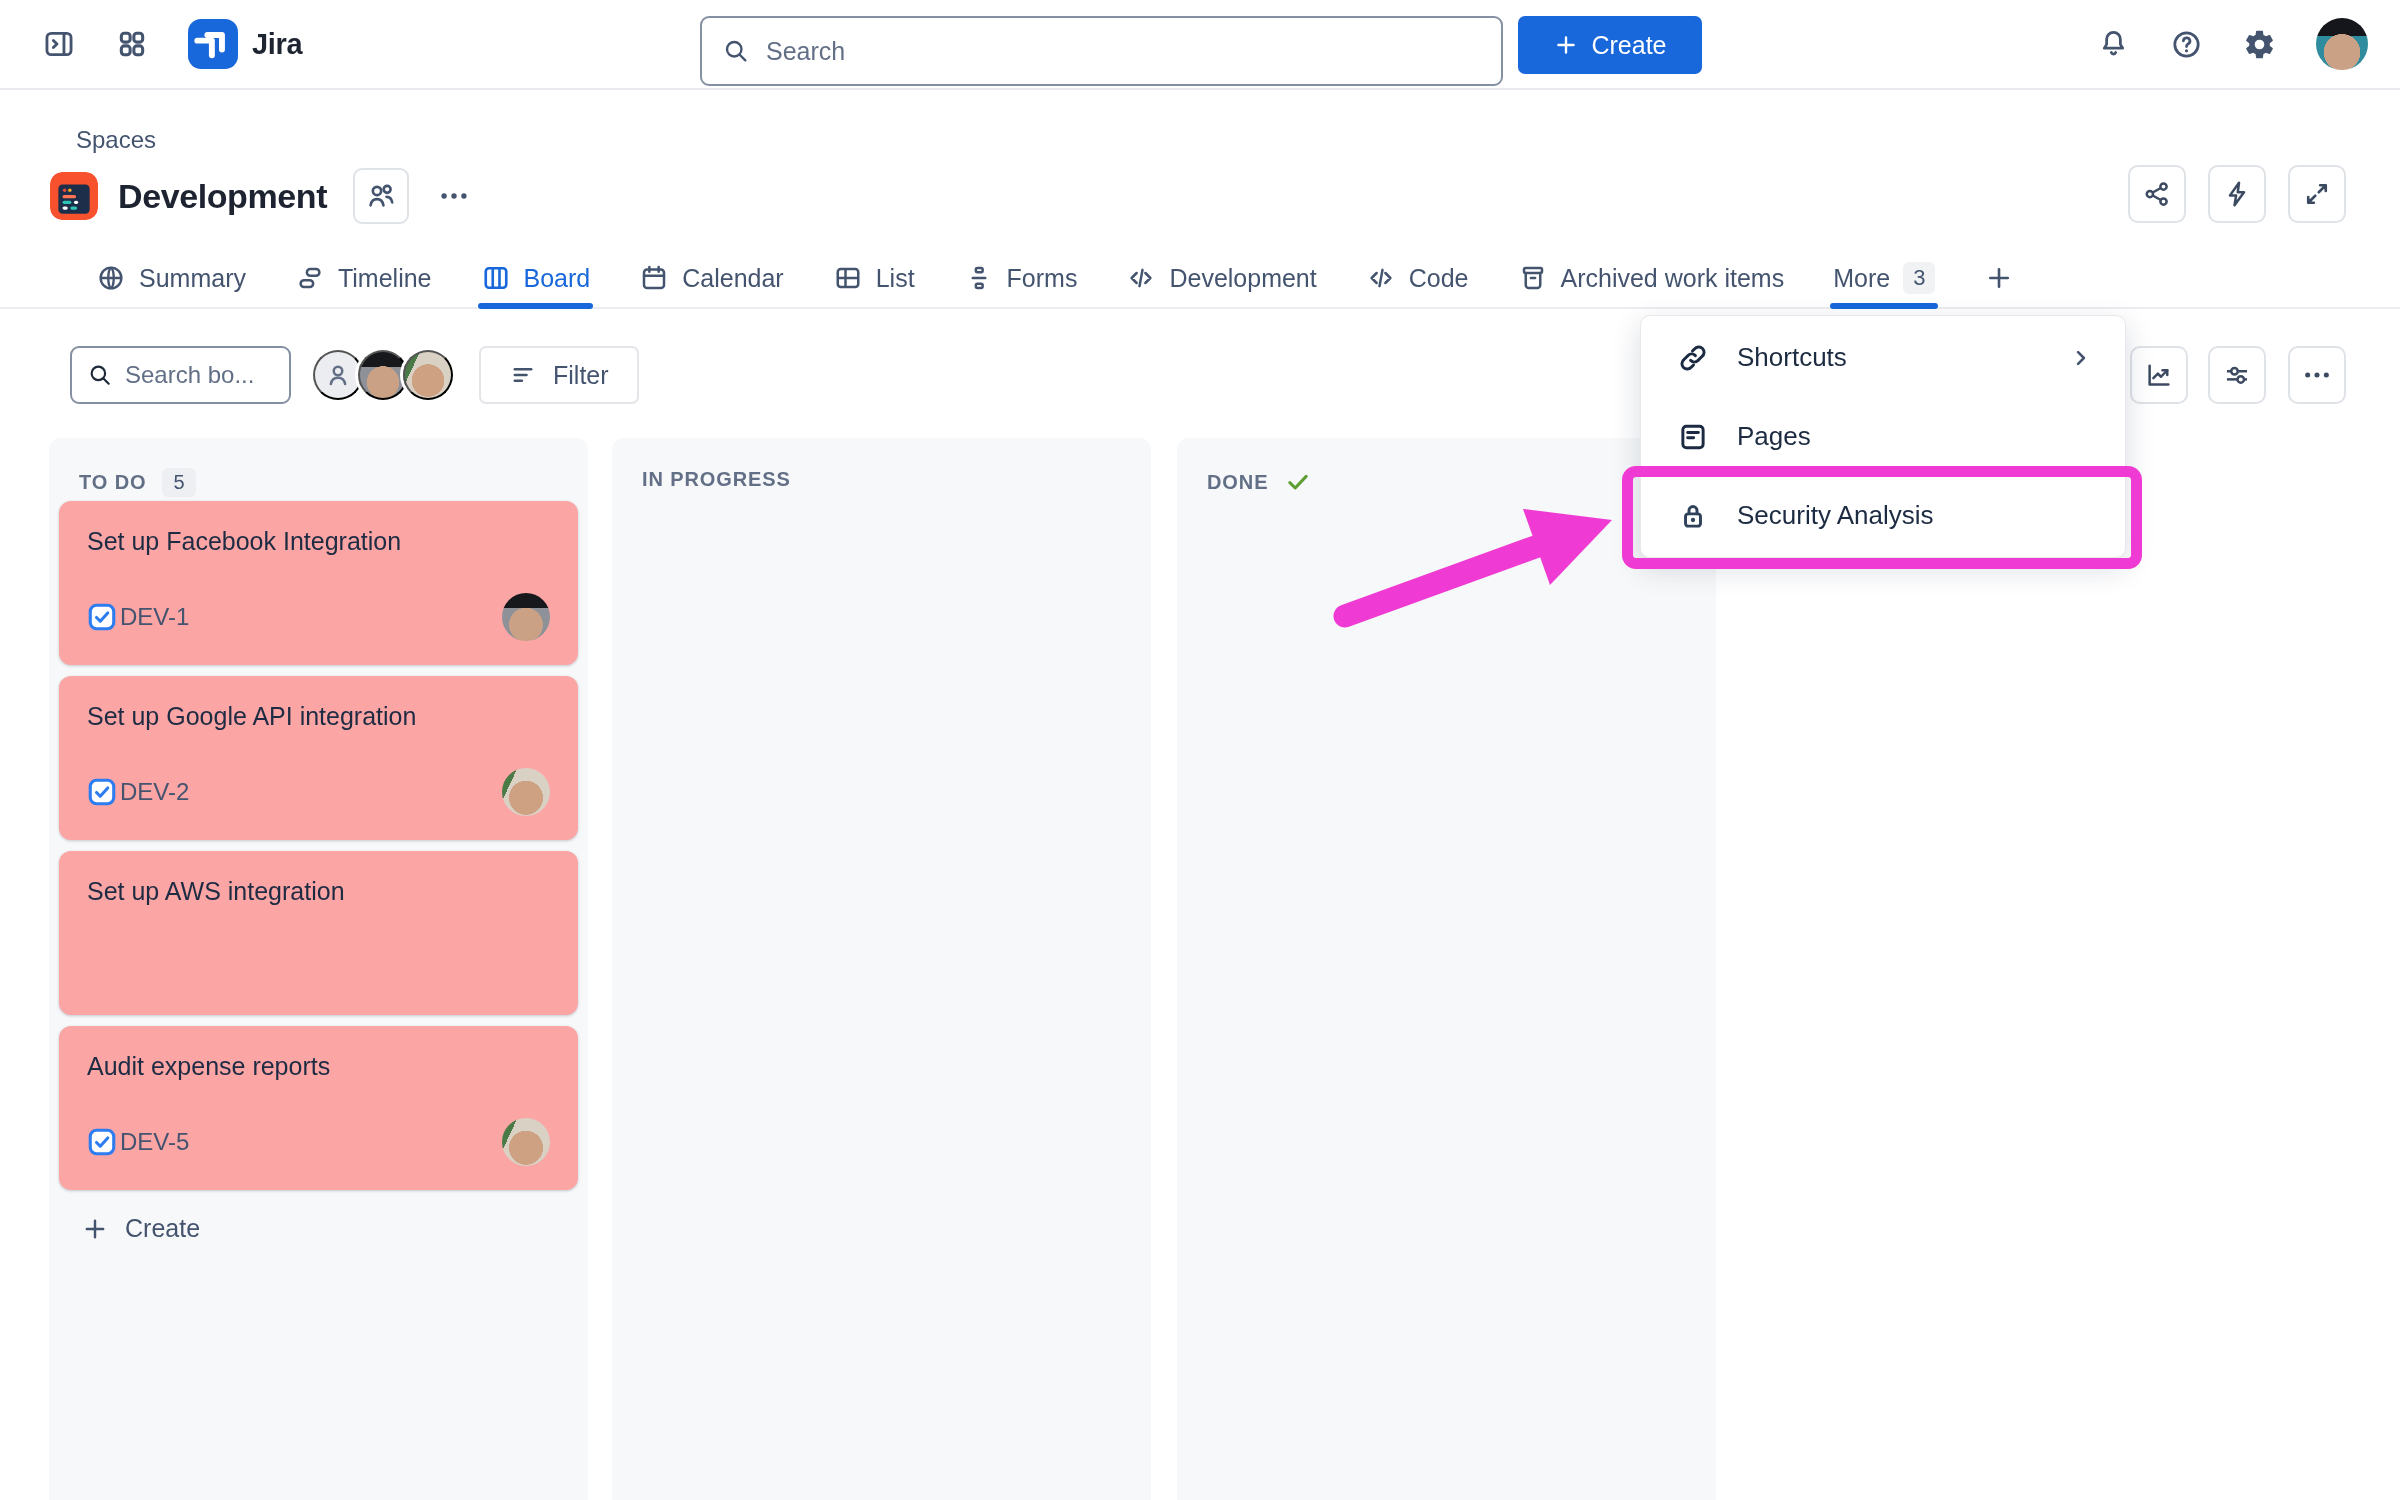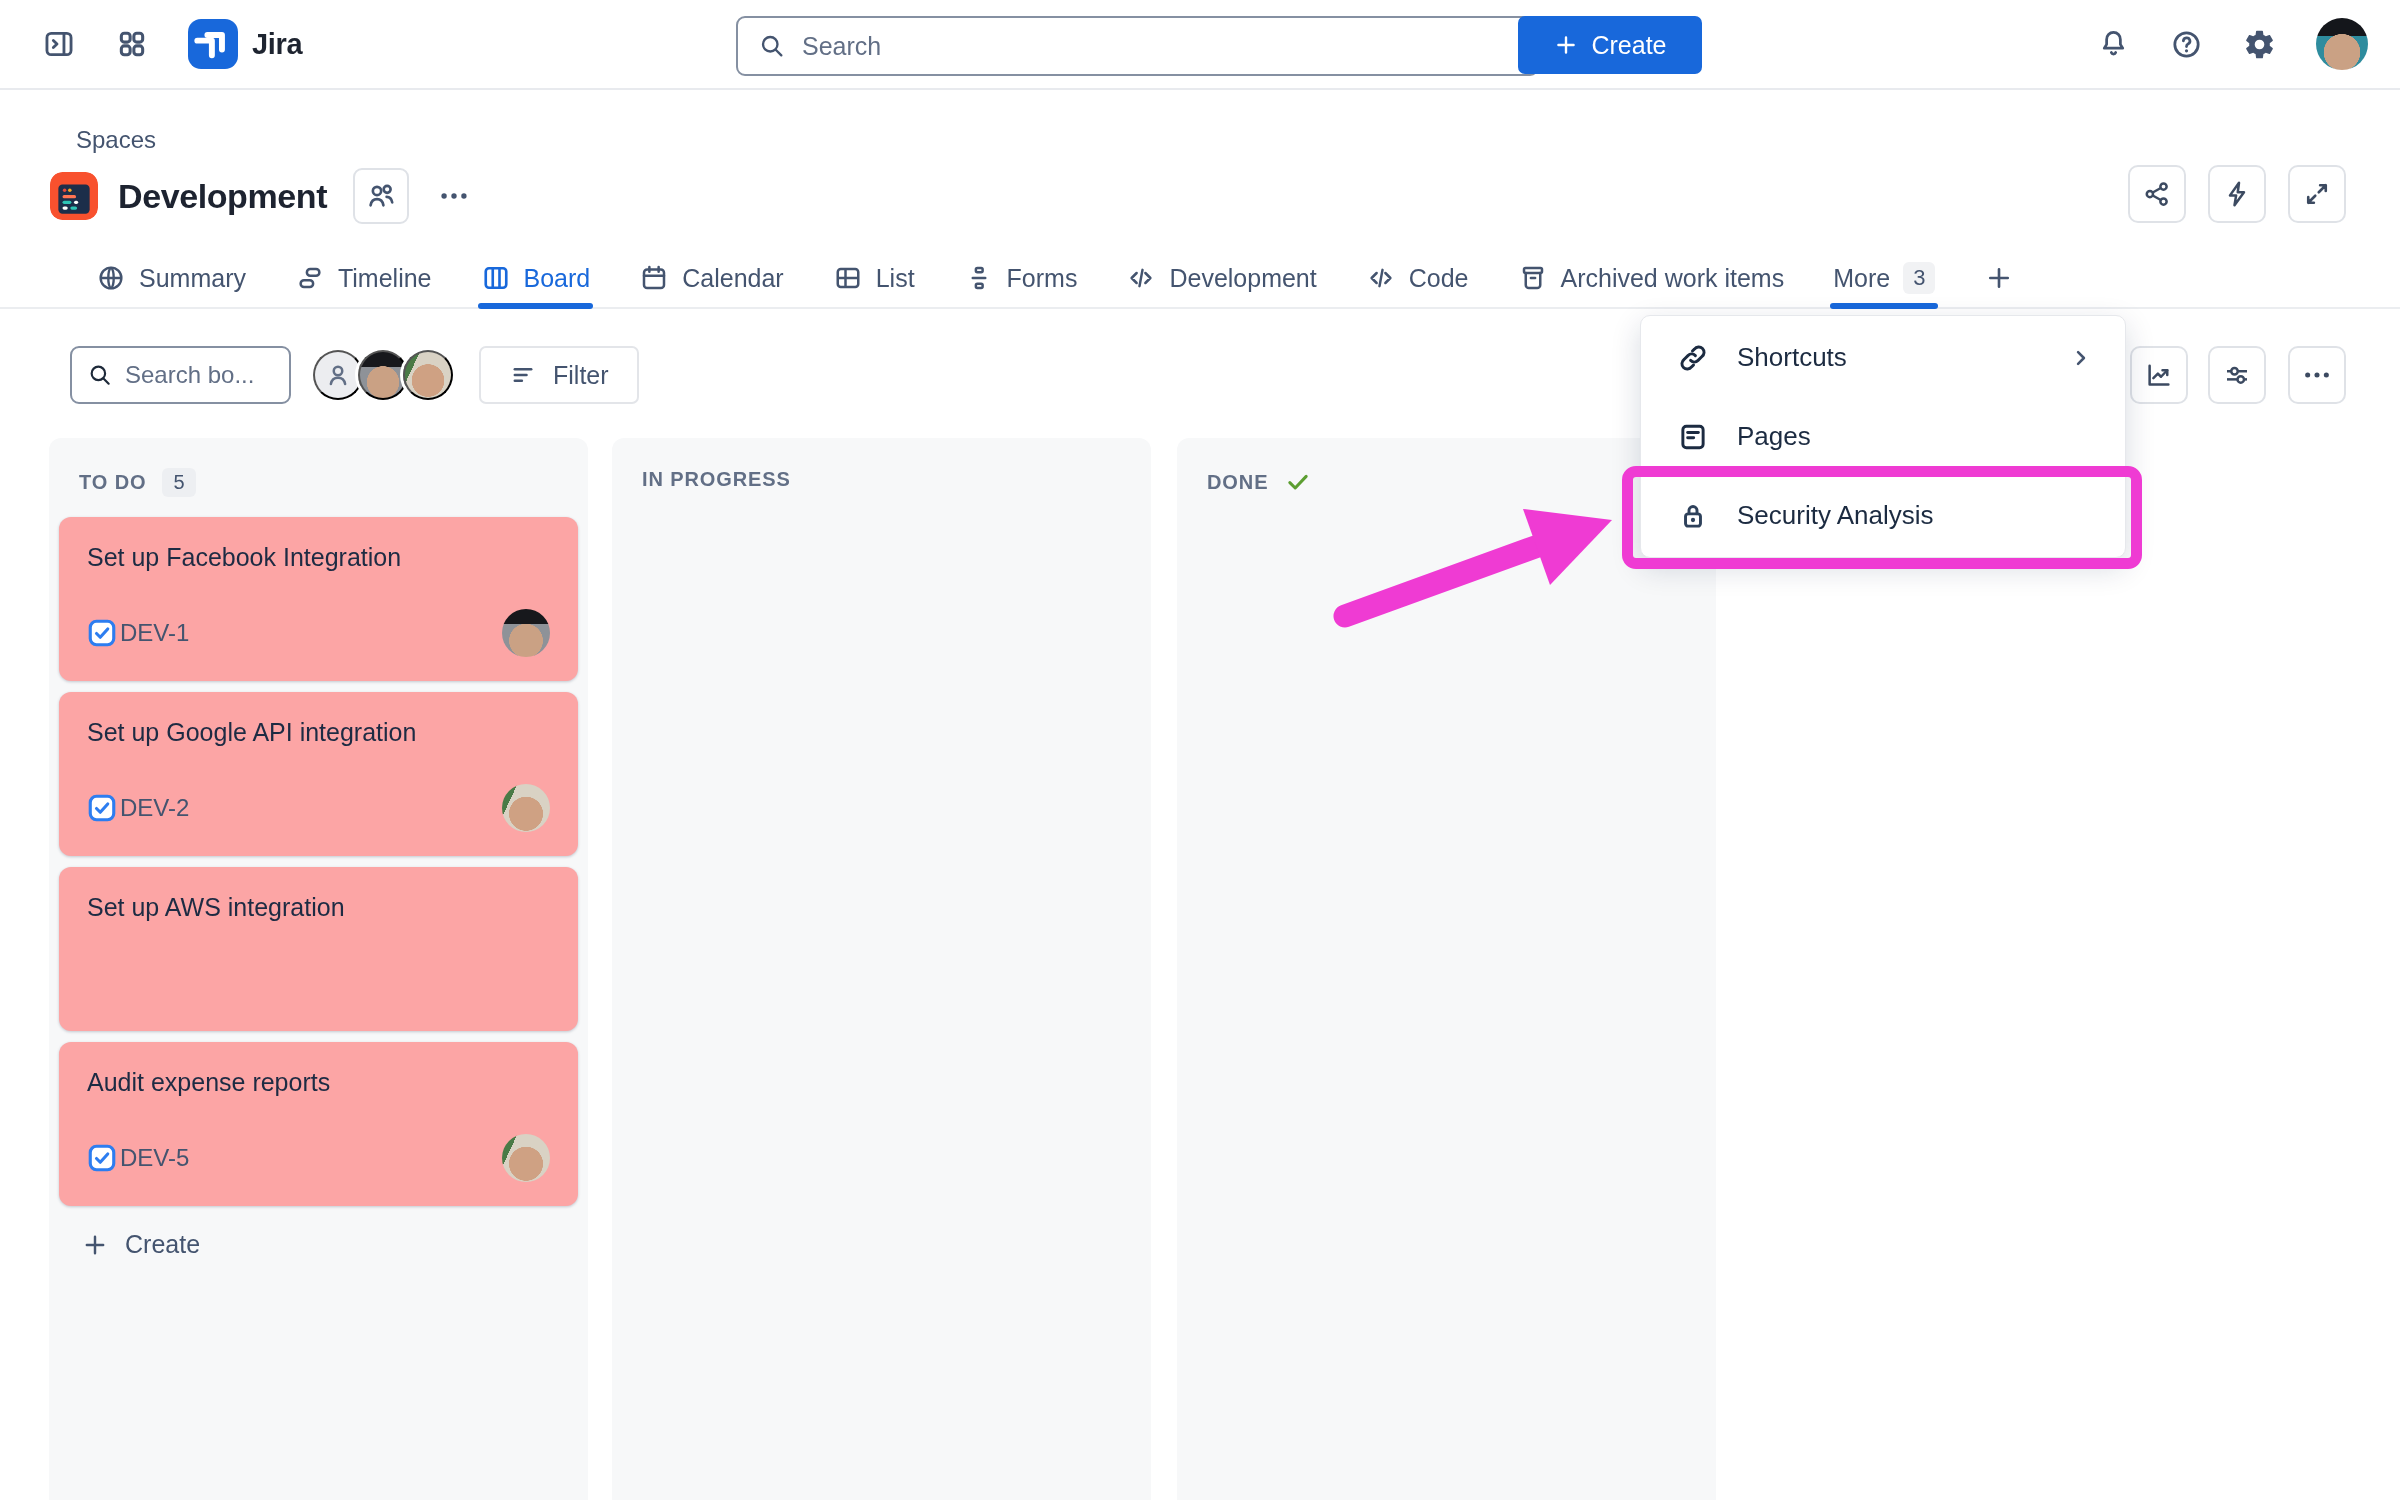--- a/index.html
+++ b/index.html
@@ -7,21 +7,21 @@
   html,body { width:2400px; height:1500px; background:#fff; font-family:"Liberation Sans", sans-serif; overflow:hidden; }
   .app { position:relative; width:2400px; height:1500px; color:#172B4D; }
 
   
   .navbar { position:absolute; left:0; top:0; width:2400px; height:90px; background:#fff; border-bottom:2px solid #E8EAEE; z-index:4; }
   .nav-left { position:absolute; left:42px; top:0; height:88px; display:flex; align-items:center; gap:40px; }
   .icon-btn { display:flex; align-items:center; justify-content:center; background:none; border:none; cursor:pointer; color:#44546F; }
   .logo-group { display:flex; align-items:center; gap:14px; }
   .jira-tile { width:50px; height:50px; border-radius:13px; background:#1868DB; display:flex; align-items:center; justify-content:center; }
   .jira-word { font-size:29px; font-weight:700; color:#1E2430; letter-spacing:-0.3px; }
-  .nav-search { position:absolute; left:700px; top:16px; width:803px; height:60px; border:2px solid #8590A2; border-radius:9px; display:flex; align-items:center; gap:16px; padding:0 20px; color:#626F86; background:#fff;margin-left:36px; }
+  .nav-search { position:absolute; left:700px; top:16px; width:803px; height:70px; border:2px solid #8590A2; border-radius:9px; display:flex; align-items:center; gap:16px; padding:0 20px; color:#626F86; background:#fff; }
   .nav-search input { border:none; outline:none; font-size:25px; color:#44546F; width:100%; font-family:inherit; background:transparent; }
   .nav-search input::placeholder { color:#626F86; }
   .create-btn { position:absolute; left:1518px; top:16px; height:58px; width:184px; background:#1868DB; color:#fff; border:none; border-radius:7px; display:flex; align-items:center; justify-content:center; gap:12px; font-size:25px; font-weight:500; cursor:pointer; font-family:inherit; }
   .nav-right { position:absolute; right:32px; top:0; height:88px; display:flex; align-items:center; gap:40px; }
   .avatar { width:52px; height:52px; border-radius:50%; overflow:hidden; border:none; cursor:pointer; padding:0; }
   .av-nav { background: radial-gradient(circle at 50% 66%, #caa184 0 42%, transparent 43%), linear-gradient(180deg,#14161b 0 34%, #2E8C9E 34%); }
   .av-beanie { background: radial-gradient(circle at 50% 66%, #caa184 0 42%, transparent 43%), linear-gradient(180deg,#17181c 0 32%, #8e9298 32%); }
   .av-glasses { background: radial-gradient(circle at 50% 62%, #cfa183 0 44%, transparent 45%), linear-gradient(115deg,#4a7a46 0 22%, #d9d2c4 22%), linear-gradient(180deg,#5a4632 0 24%, #d9d2c4 24%); }
 
   
@@ -46,21 +46,21 @@
   .avatar-stack { display:flex; align-items:center; margin-left:22px; }
   .avatar-sm { width:50px; height:50px; border-radius:50%; flex:none; }
   .ghost-av { background:#ECEDF0; display:flex; align-items:center; justify-content:center; color:#626F86; }
   .avatar-stack .ring { box-shadow:0 0 0 3px #fff; margin-left:-5px; }
   .filter-btn { margin-left:26px; height:58px; padding:0 28px; background:#fff; border:2px solid #E3E5E9; border-radius:7px; display:flex; align-items:center; gap:16px; font-size:25px; font-weight:500; color:#44546F; cursor:pointer; font-family:inherit; }
   .tb-right { position:absolute; border:2px solid #DFE2E7; border-radius:10px; width:58px; height:58px; background:#fff; display:flex; align-items:center; justify-content:center; color:#3C4A61; cursor:pointer; z-index:1; }
 
   
   .col { position:absolute; top:438px; bottom:0; width:539px; background:#F7F8F9; border-radius:12px 12px 0 0; }
   .col-1 { left:49px; } .col-2 { left:612px; } .col-3 { left:1177px; }
-  .col-header { display:flex; align-items:center; gap:16px; padding:30px 30px 20px; font-size:20px; font-weight:700; letter-spacing:0.9px; color:#626F86; }
+  .col-header { display:flex; align-items:center; gap:16px; padding:30px 30px 4px; font-size:20px; font-weight:700; letter-spacing:0.9px; color:#626F86; }
   .count-badge { background:#EDEFF2; border-radius:6px; padding:3px 11px; font-size:20px; font-weight:500; color:#44546F; letter-spacing:0; }
   .cards { display:flex; flex-direction:column; gap:11px; padding:0 10px; }
   .card { background:#fca5a5; border-radius:12px; height:164px; box-shadow:0 1px 3px rgba(9,30,66,.22); padding:26px 28px 24px; display:flex; flex-direction:column; justify-content:space-between; cursor:pointer; }
   .card-title { font-size:25px; color:#1D2B43; }
   .card-bottom { display:flex; align-items:center; gap:3px; }
   .card-key { font-size:24px; font-weight:500; color:#44546F; }
   .card-av { width:48px; height:48px; margin-left:auto; border-radius:50%; }
   .col-create { margin:24px 10px 0; display:flex; align-items:center; gap:16px; padding:0 22px; font-size:25px; font-weight:500; color:#44546F; cursor:pointer; }
 
   

